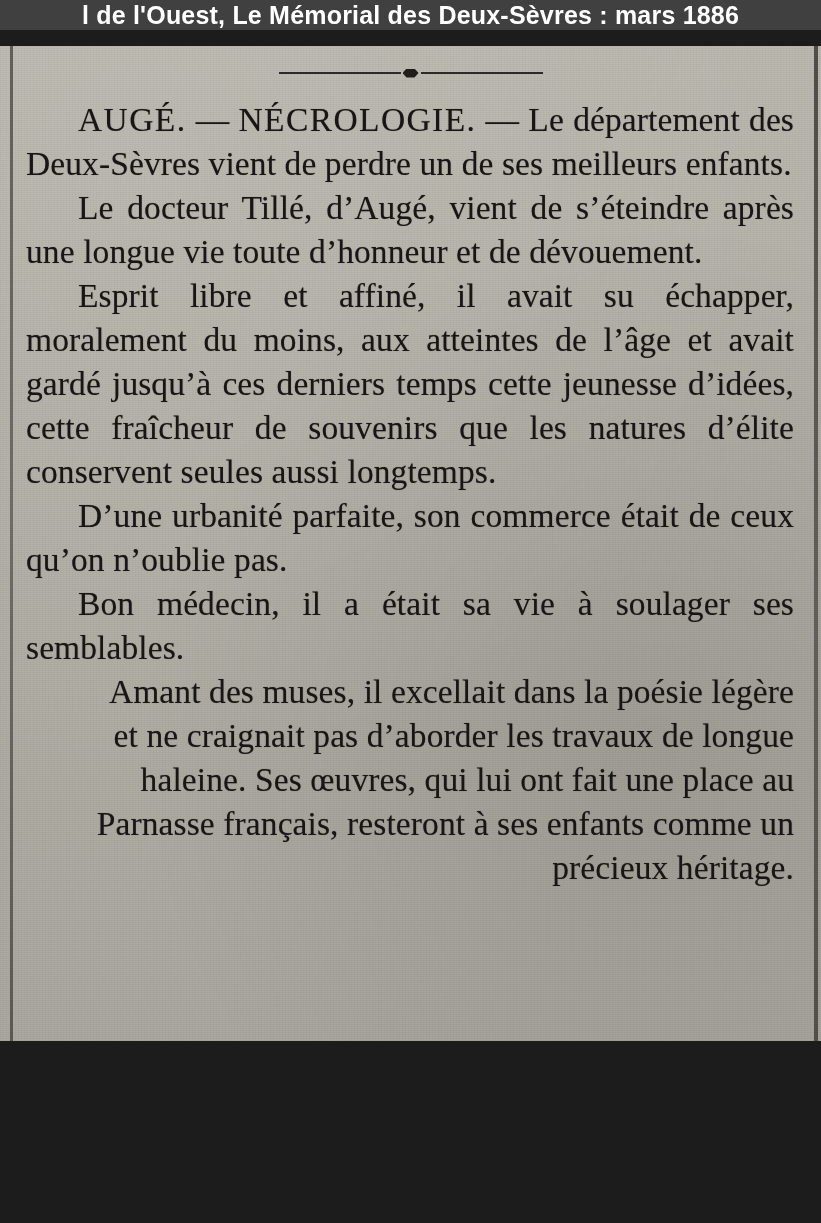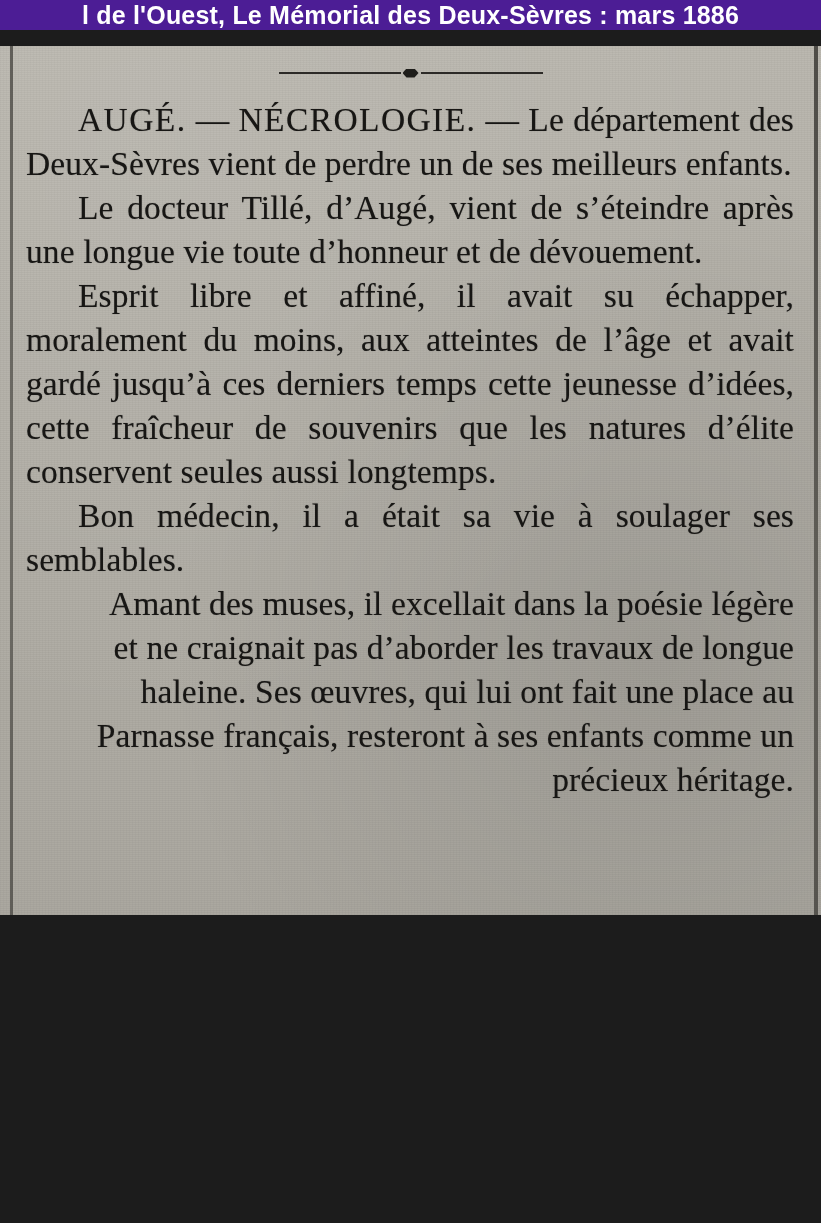--- a/index.html
+++ b/index.html
@@ -20,40 +20,40 @@
     height: 1223px;
     background: #1c1c1c;
   }
 
   
   .titlebar {
     position: absolute;
     top: 0; left: 0;
     width: 821px;
     height: 30px;
-    background: #4c1d95;
+    background: #404040;
     color: #ffffff;
     display: flex;
     align-items: center;
     justify-content: center;
     font-family: "Liberation Sans", sans-serif;
     font-weight: bold;
     font-size: 25px;
     letter-spacing: 0.2px;
     white-space: nowrap;
     overflow: hidden;
   }
 
   
   .scan {
     position: absolute;
     top: 46px;
     left: 0;
     width: 821px;
-    height: 869px;
+    height: 995px;
     background:
       radial-gradient(circle at 18% 12%, rgba(255,255,255,0.05), rgba(0,0,0,0) 60%),
       radial-gradient(circle at 80% 70%, rgba(0,0,0,0.09), rgba(0,0,0,0) 55%),
       linear-gradient(180deg, #b9b6ae 0%, #b3b0a8 30%, #aeaba3 62%, #a9a69e 100%);
     overflow: hidden;
   }
   
   .scan::before {
     content: "";
     position: absolute;
@@ -169,18 +169,19 @@
     <div class="article">
       <p>
         <span class="smallcaps">AUGÉ.</span>
         <span class="dash">—</span>
         <span class="smallcaps">NÉCROLOGIE.</span>
         <span class="dash">—</span>
         <span>Le département des Deux-Sèvres vient de perdre un de ses meilleurs enfants.</span>
       </p>
       <p>Le docteur Tillé, d’Augé, vient de s’éteindre après une longue vie toute d’honneur et de dévouement.</p>
       <p>Esprit libre et affiné, il avait su échapper, moralement du moins, aux atteintes de l’âge et avait gardé jusqu’à ces derniers temps cette jeunesse d’idées, cette fraîcheur de souvenirs que les natures d’élite conservent seules aussi longtemps.</p>
+      <p>D’une urbanité parfaite, son commerce était de ceux qu’on n’oublie pas.</p>
       <p>Bon médecin, il a était sa vie à soulager ses semblables.</p>
       <p class="last">Amant des muses, il excellait dans la poésie légère et ne craignait pas d’aborder les travaux de longue haleine. Ses œuvres, qui lui ont fait une place au Parnasse français, resteront à ses enfants comme un précieux héritage.</p>
     </div>
 
   </div>
 </div>
 
 </body></html>

